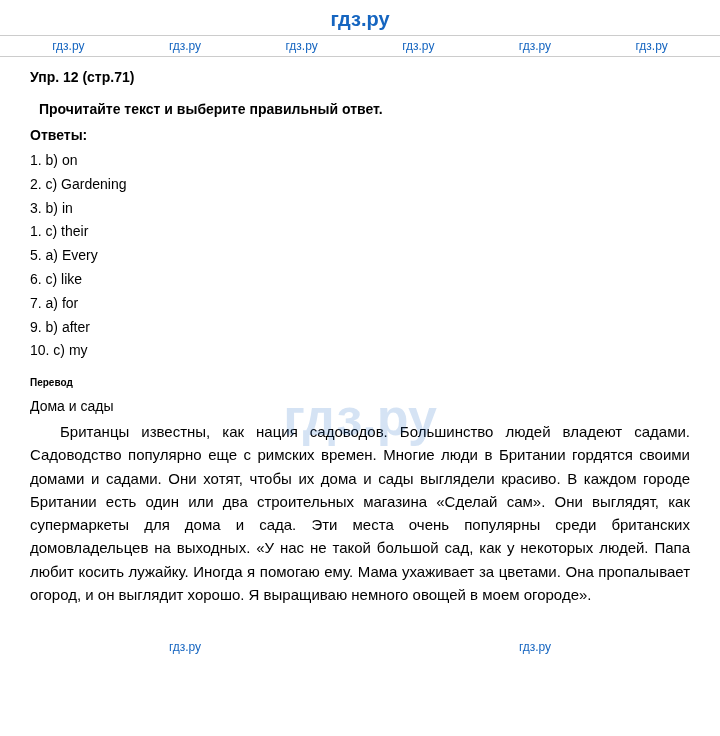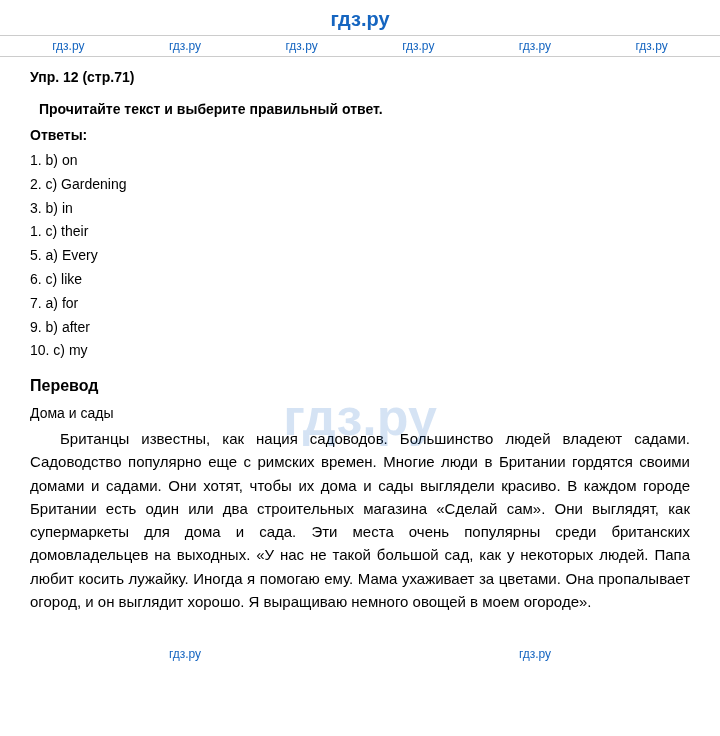--- a/index.html
+++ b/index.html
@@ -64,21 +64,21 @@
     }
 
     .answers-list {
       margin-bottom: 14px;
       line-height: 1.7;
       font-size: 14px;
     }
 
     .translation-header {
       font-weight: bold;
-      font-size: 16px;
+      font-size: 10px;
       margin-bottom: 10px;
     }
 
     .translation-title {
       text-align: left;
       font-size: 14px;
       margin-bottom: 6px;
     }
 
     .translation-text {

